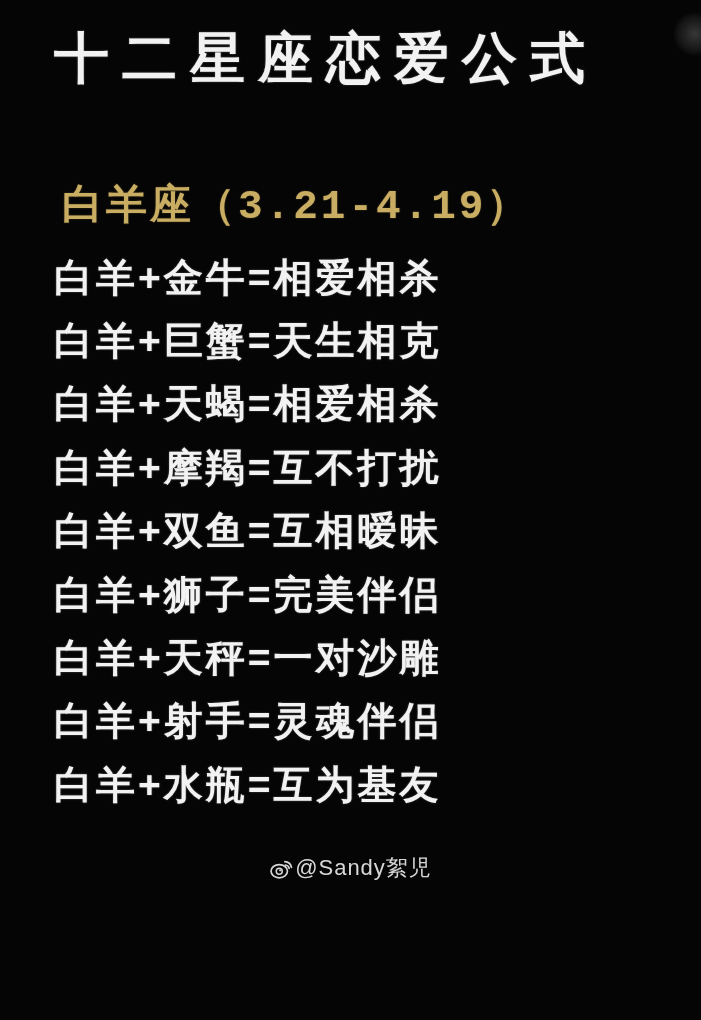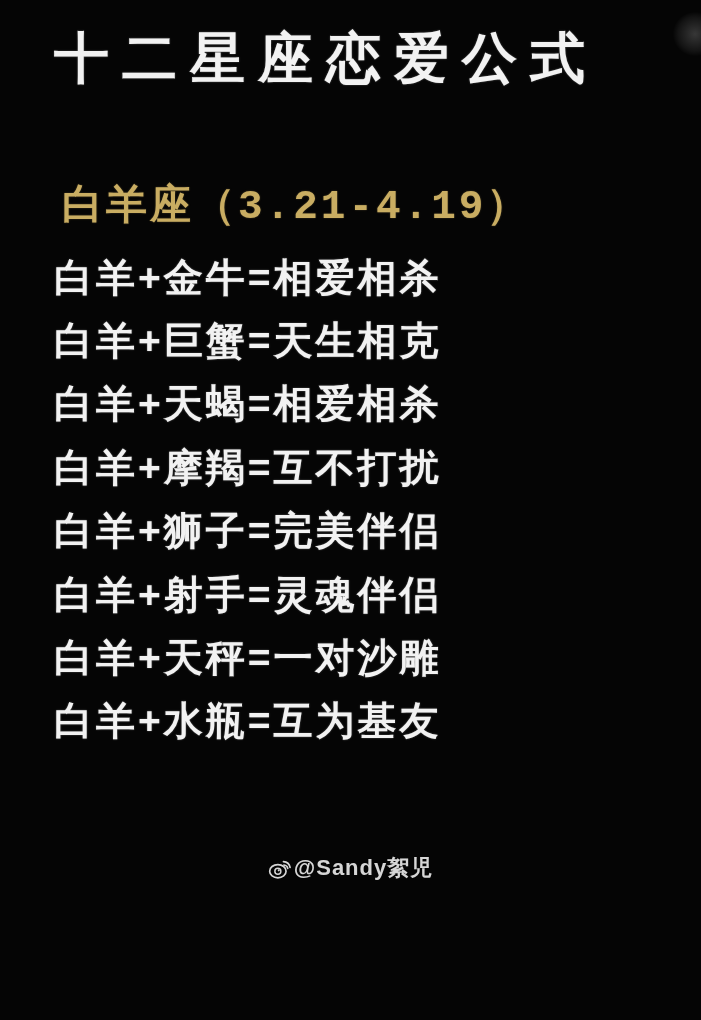--- a/index.html
+++ b/index.html
@@ -72,21 +72,21 @@
   .watermark {
     position: absolute;
     bottom: 5px;
     left: 50%;
     transform: translateX(-50%);
     display: flex;
     align-items: center;
     gap: 2px;
     color: #e8e8e8;
     font-size: 22px;
-    font-weight: 700;
+    font-weight: 400;
     letter-spacing: 1px;
     white-space: nowrap;
     opacity: 0.92;
   }
   .weibo-icon {
     display: inline-flex;
     align-items: center;
     justify-content: center;
     width: 24px;
     height: 24px;
@@ -101,23 +101,24 @@
 
   <h1 class="page-title">十二星座恋爱公式</h1>
 
   <h2 class="section-subtitle">白羊座（3.21-4.19）</h2>
 
   <div class="formula-list">
     <div class="formula-row">白羊+金牛=相爱相杀</div>
     <div class="formula-row">白羊+巨蟹=天生相克</div>
     <div class="formula-row">白羊+天蝎=相爱相杀</div>
     <div class="formula-row">白羊+摩羯=互不打扰</div>
+    <div class="formula-row">白羊+双鱼=互相暧昧</div>
     <div class="formula-row">白羊+狮子=完美伴侣</div>
+    <div class="formula-row">白羊+天秤=一对沙雕</div>
     <div class="formula-row">白羊+射手=灵魂伴侣</div>
-    <div class="formula-row">白羊+天秤=一对沙雕</div>
     <div class="formula-row">白羊+水瓶=互为基友</div>
   </div>
 
   <div class="watermark">
     <span class="weibo-icon">
       <svg viewBox="0 0 24 24" width="24" height="24" aria-hidden="true">
         <ellipse cx="9.6" cy="15.2" rx="8.2" ry="6.6" fill="none" stroke="#e8e8e8" stroke-width="1.7"></ellipse>
         <circle cx="9.6" cy="15.2" r="3" fill="none" stroke="#e8e8e8" stroke-width="1.5"></circle>
         <circle cx="10.5" cy="14.3" r="1.1" fill="#e8e8e8"></circle>
         <path d="M15.2 5.6 q5.6 0.4 6.6 5.8" fill="none" stroke="#e8e8e8" stroke-width="1.7" stroke-linecap="round"></path>

